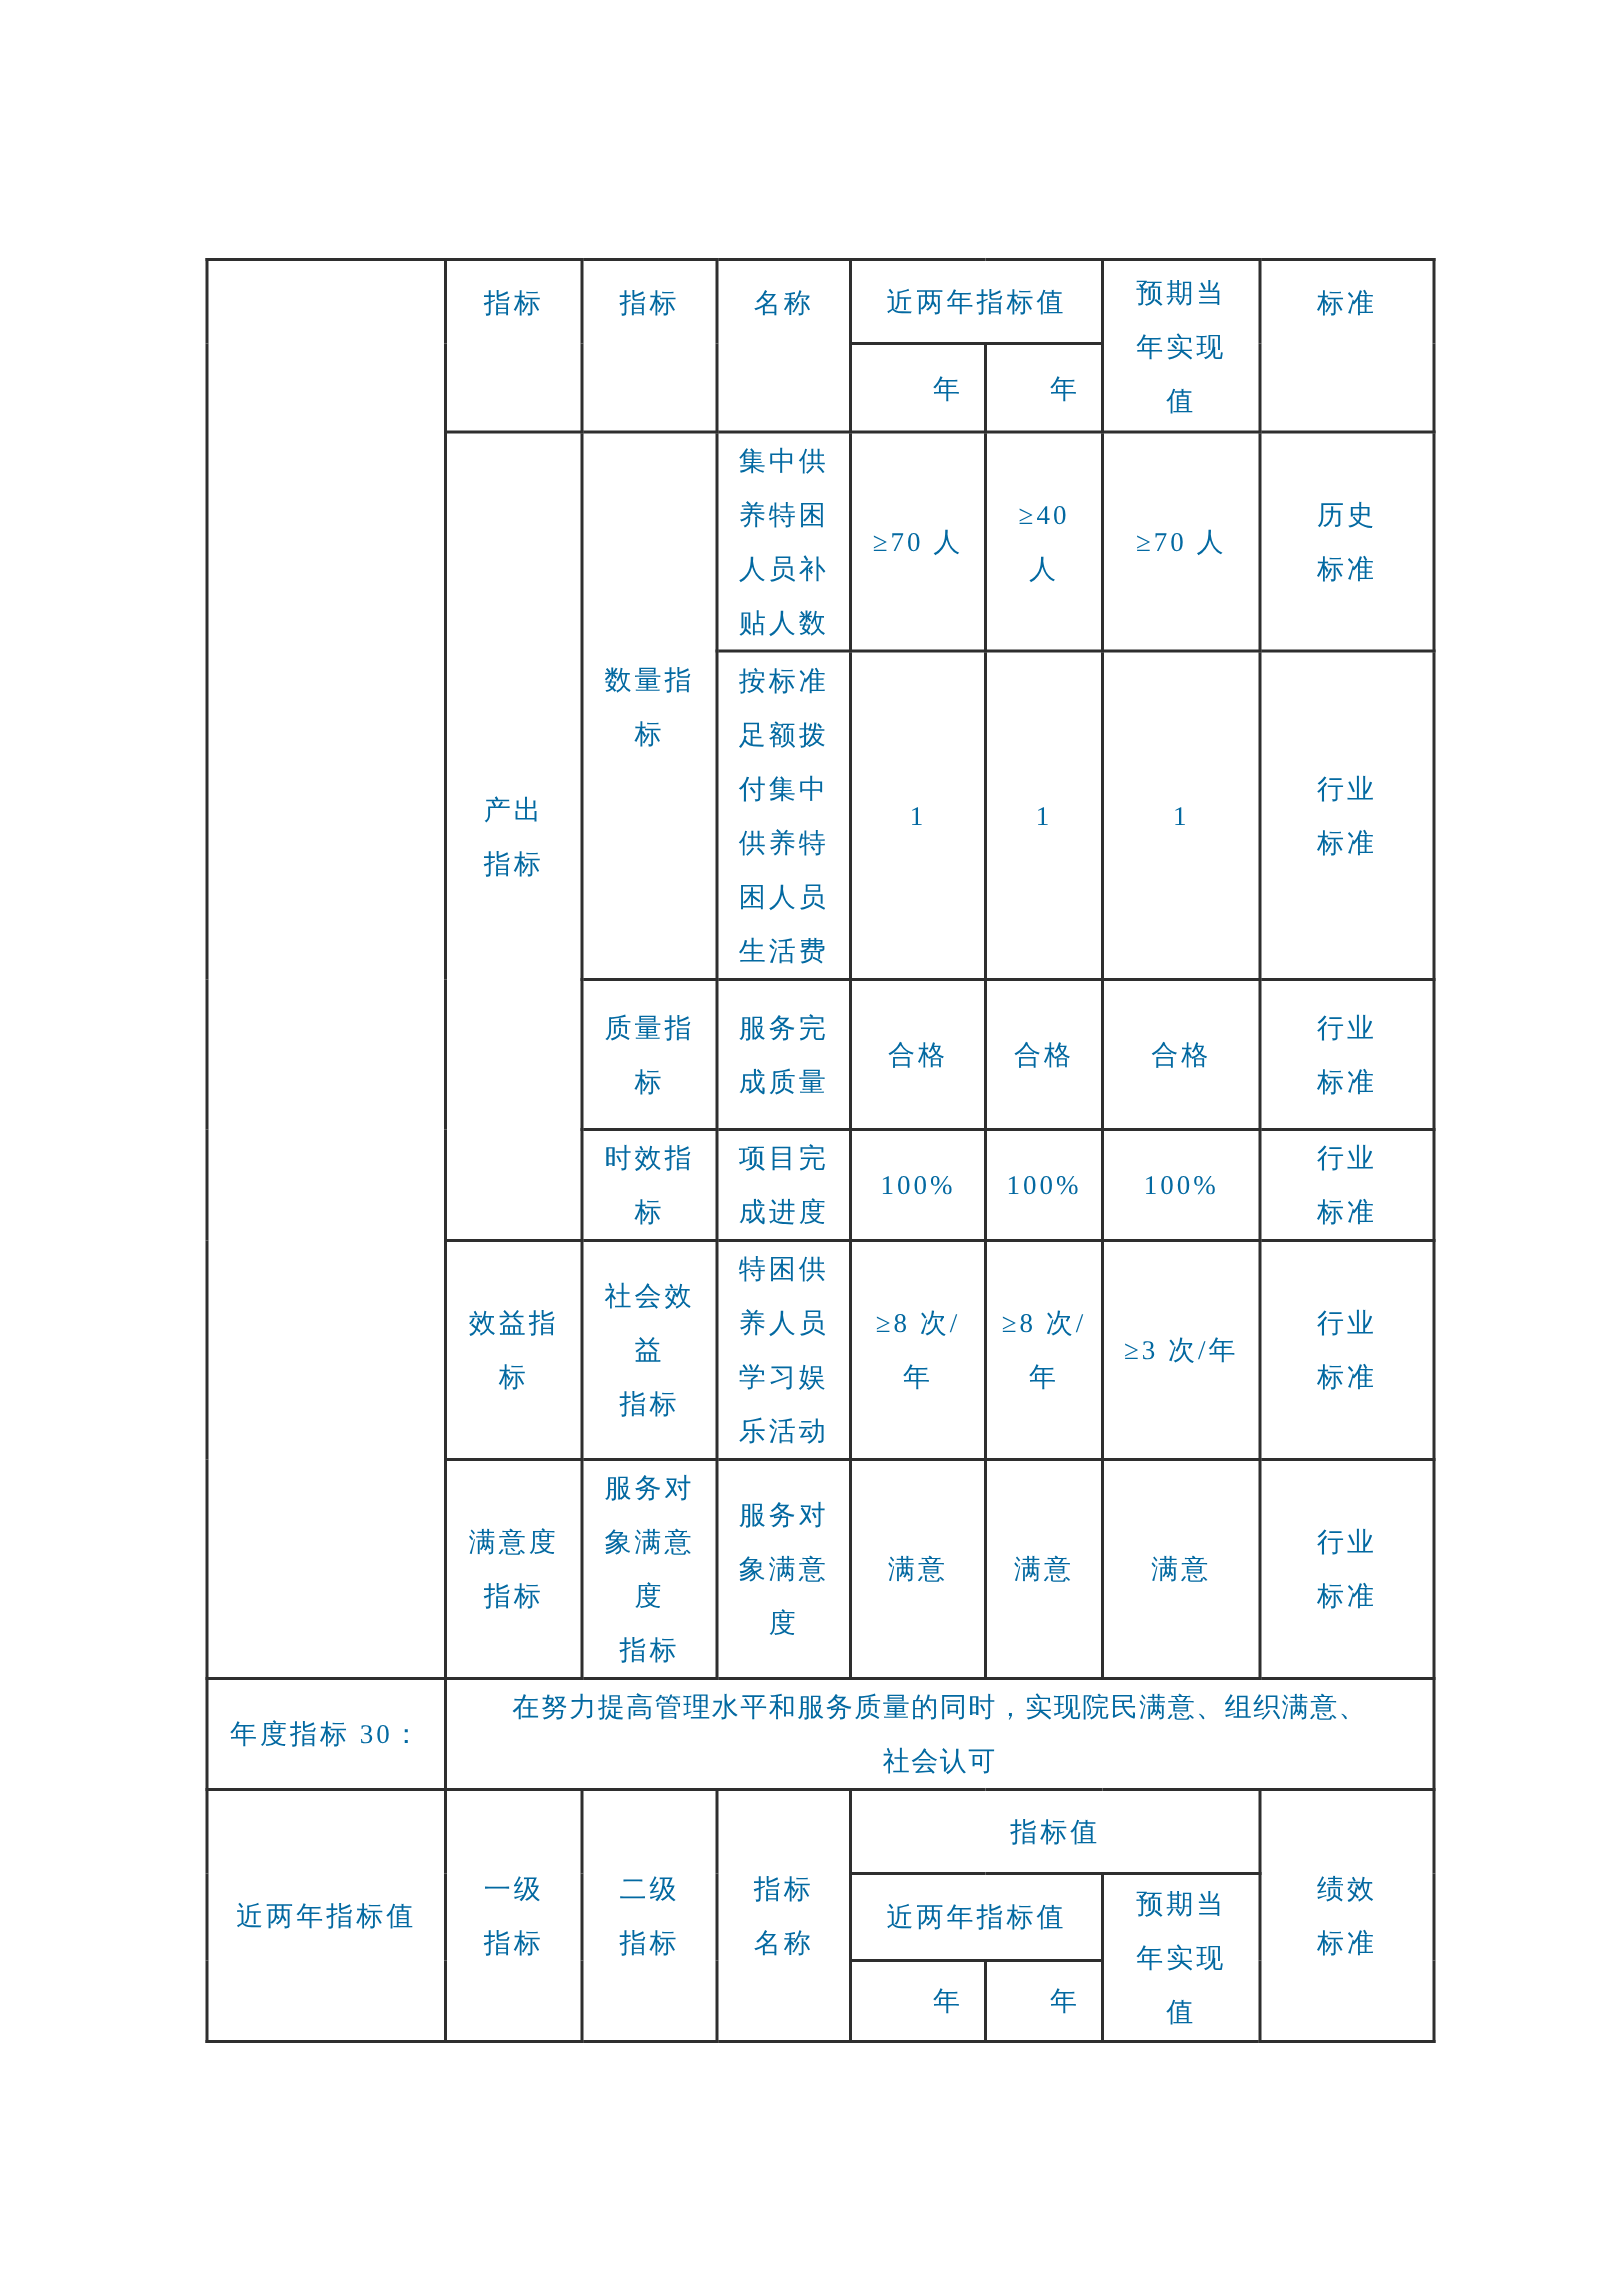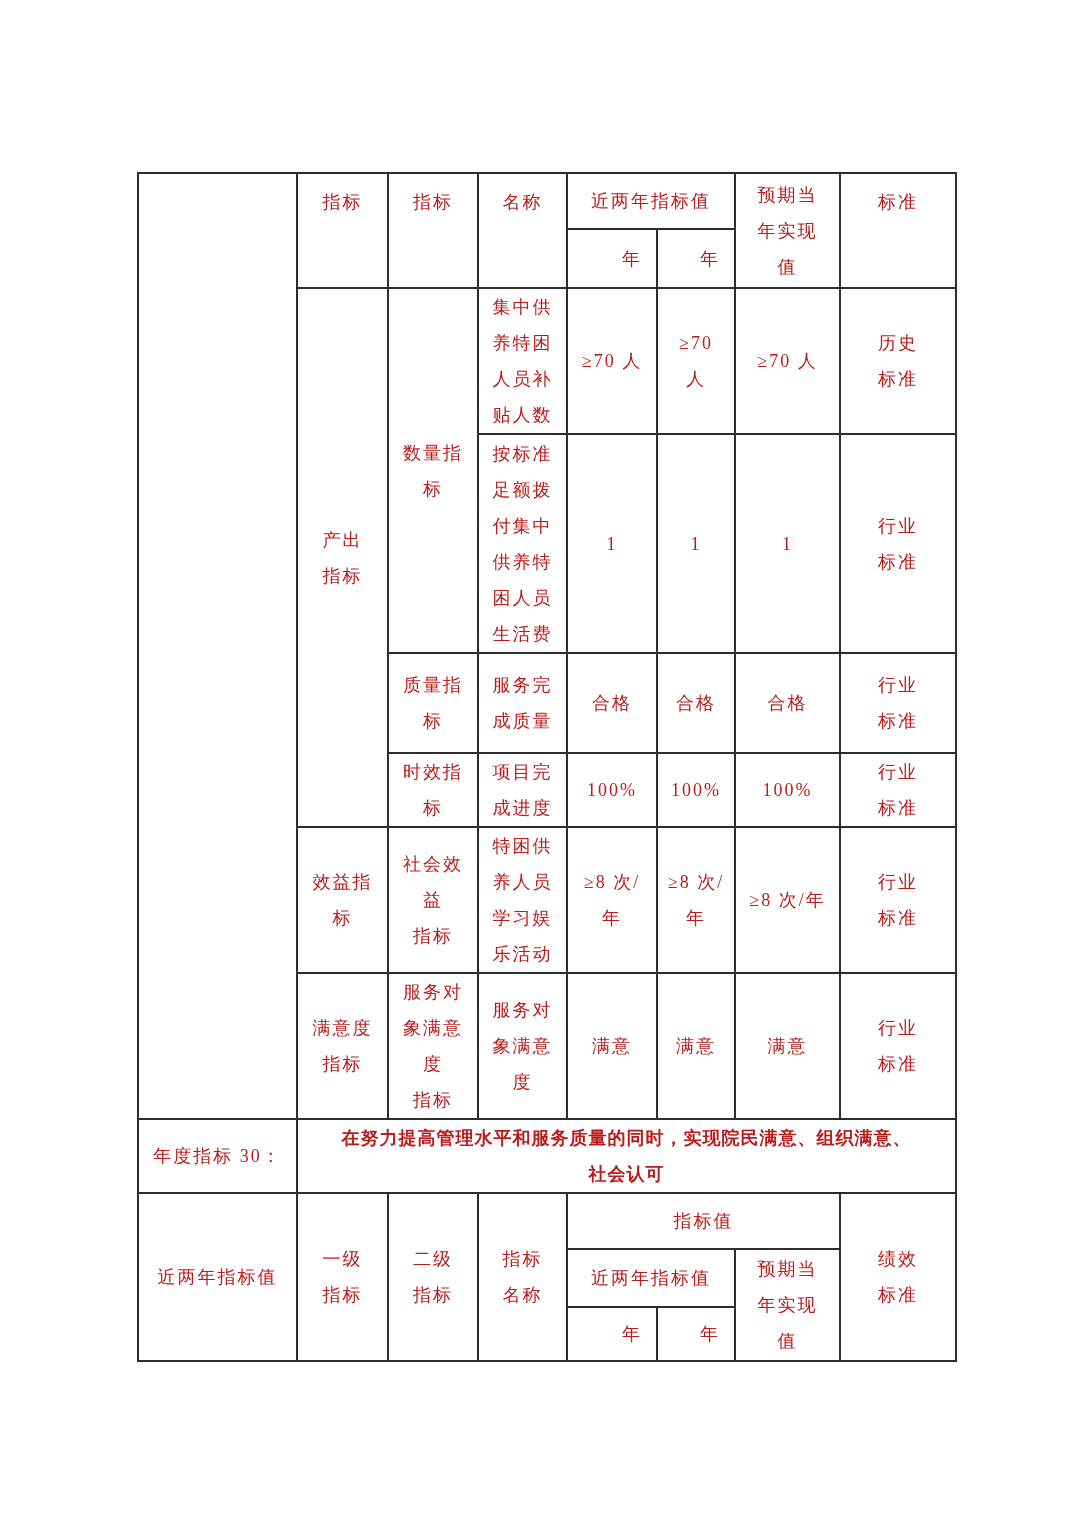--- a/index.html
+++ b/index.html
@@ -17,41 +17,40 @@
     position: absolute;
     left: 137px;
     top: 172px;
     width: 818px;
     height: 1183px;
     border-collapse: collapse;
     table-layout: fixed;
   }
   td {
     border: 2px solid #2e2e2e;
-    color: #b91c1c;
+    color: #0369a1;
     font-size: 18px;
     line-height: 36px;
     letter-spacing: 2px;
     text-align: center;
     vertical-align: middle;
     white-space: pre-line;
     padding: 0;
     overflow: hidden;
   }
   td.year-cell {
     text-align: right;
     padding-right: 14px;
   }
   td.va-top {
     vertical-align: top;
     padding-top: 10px;
   }
   td.note-text {
     letter-spacing: 1px;
-    font-weight: bold;
   }
 </style>
 </head>
 <body>
 
 <table class="doc-table">
   <colgroup>
     <col style="width:159px">
     <col style="width:91px">
     <col style="width:90px">
@@ -82,21 +81,21 @@
   <tr style="height:143px">
     <td rowspan="4">产出
 指标</td>
     <td rowspan="2">数量指
 标</td>
     <td>集中供
 养特困
 人员补
 贴人数</td>
     <td>≥70 人</td>
-    <td>≥70
+    <td>≥40
 人</td>
     <td>≥70 人</td>
     <td>历史
 标准</td>
   </tr>
 
   <tr style="height:219px">
     <td>按标准
 足额拨
 付集中
@@ -141,21 +140,21 @@
 益
 指标</td>
     <td>特困供
 养人员
 学习娱
 乐活动</td>
     <td>≥8 次/
 年</td>
     <td>≥8 次/
 年</td>
-    <td>≥8 次/年</td>
+    <td>≥3 次/年</td>
     <td>行业
 标准</td>
   </tr>
 
   <tr style="height:143px">
     <td>满意度
 指标</td>
     <td>服务对
 象满意
 度

